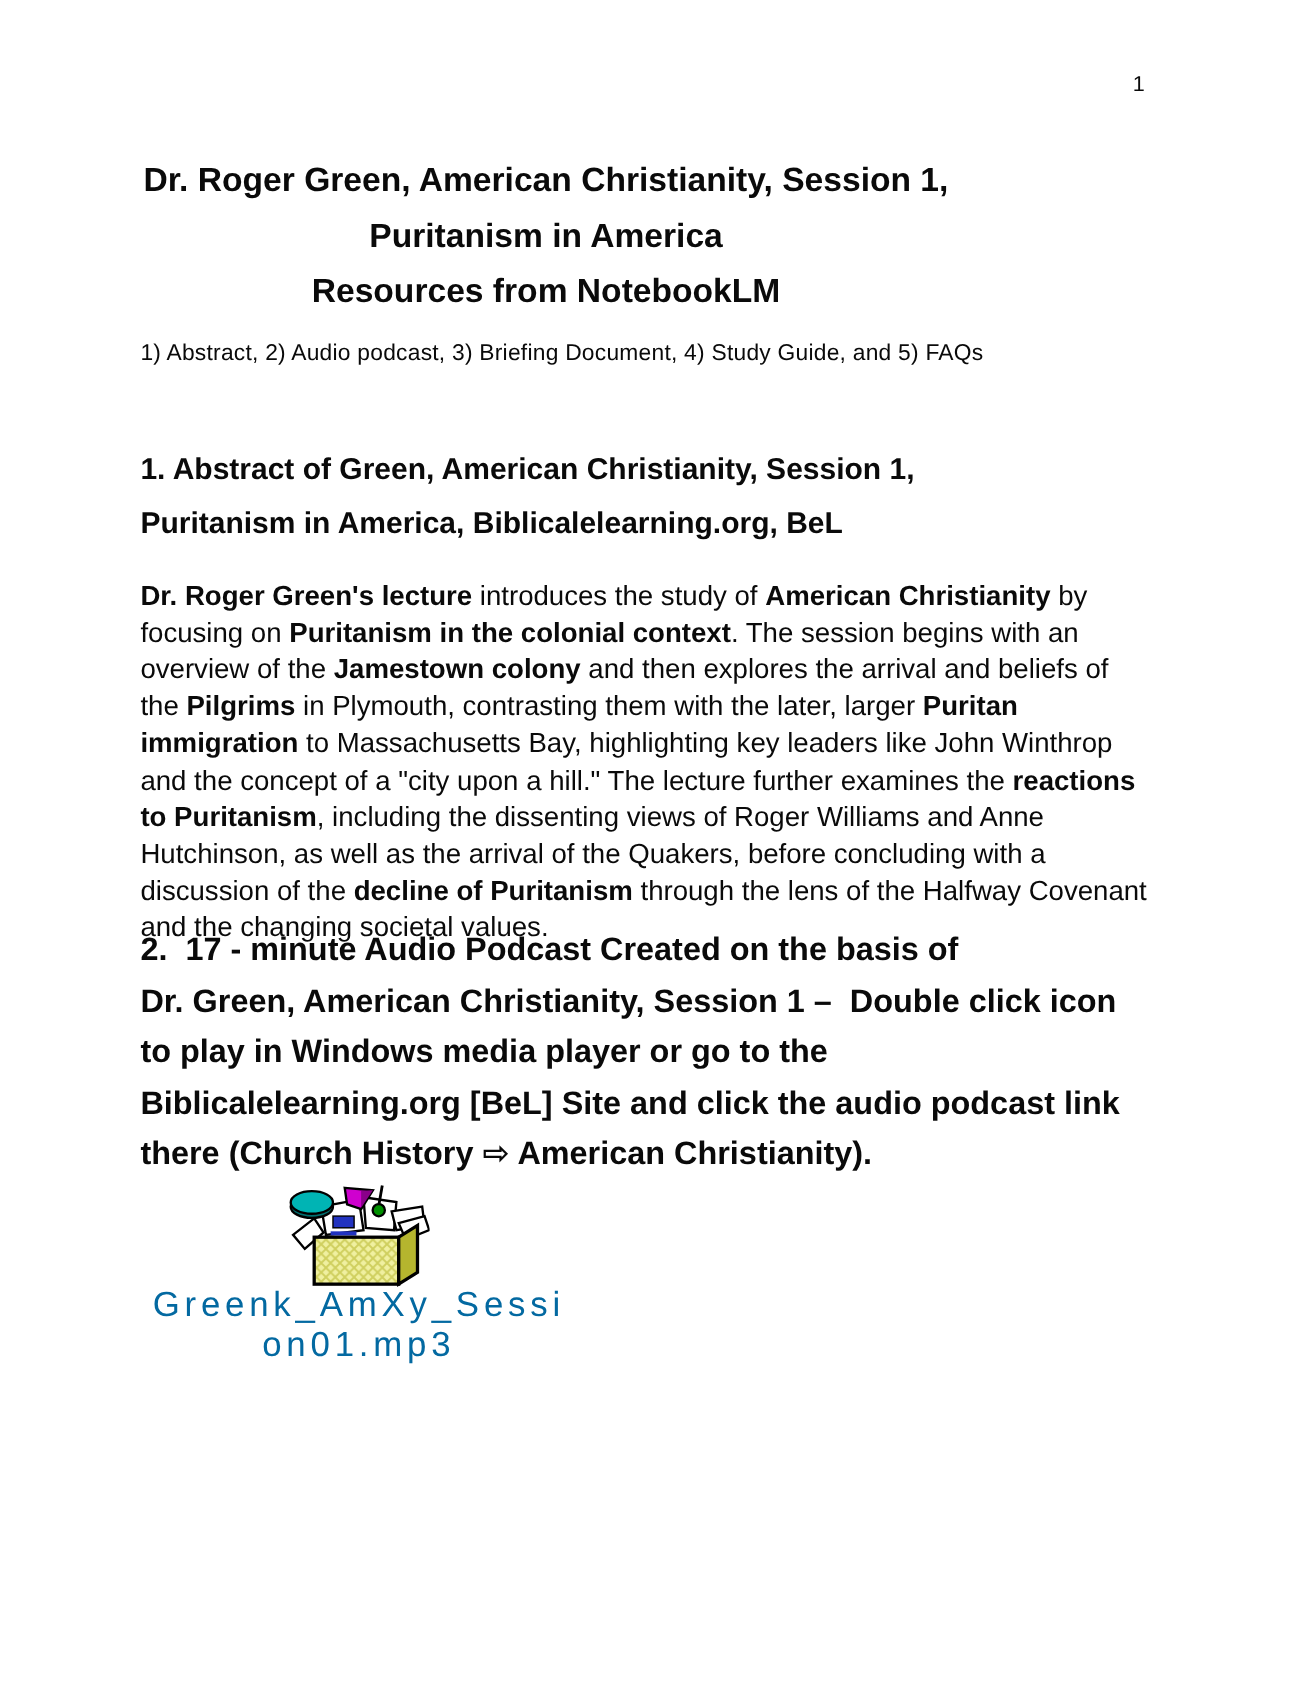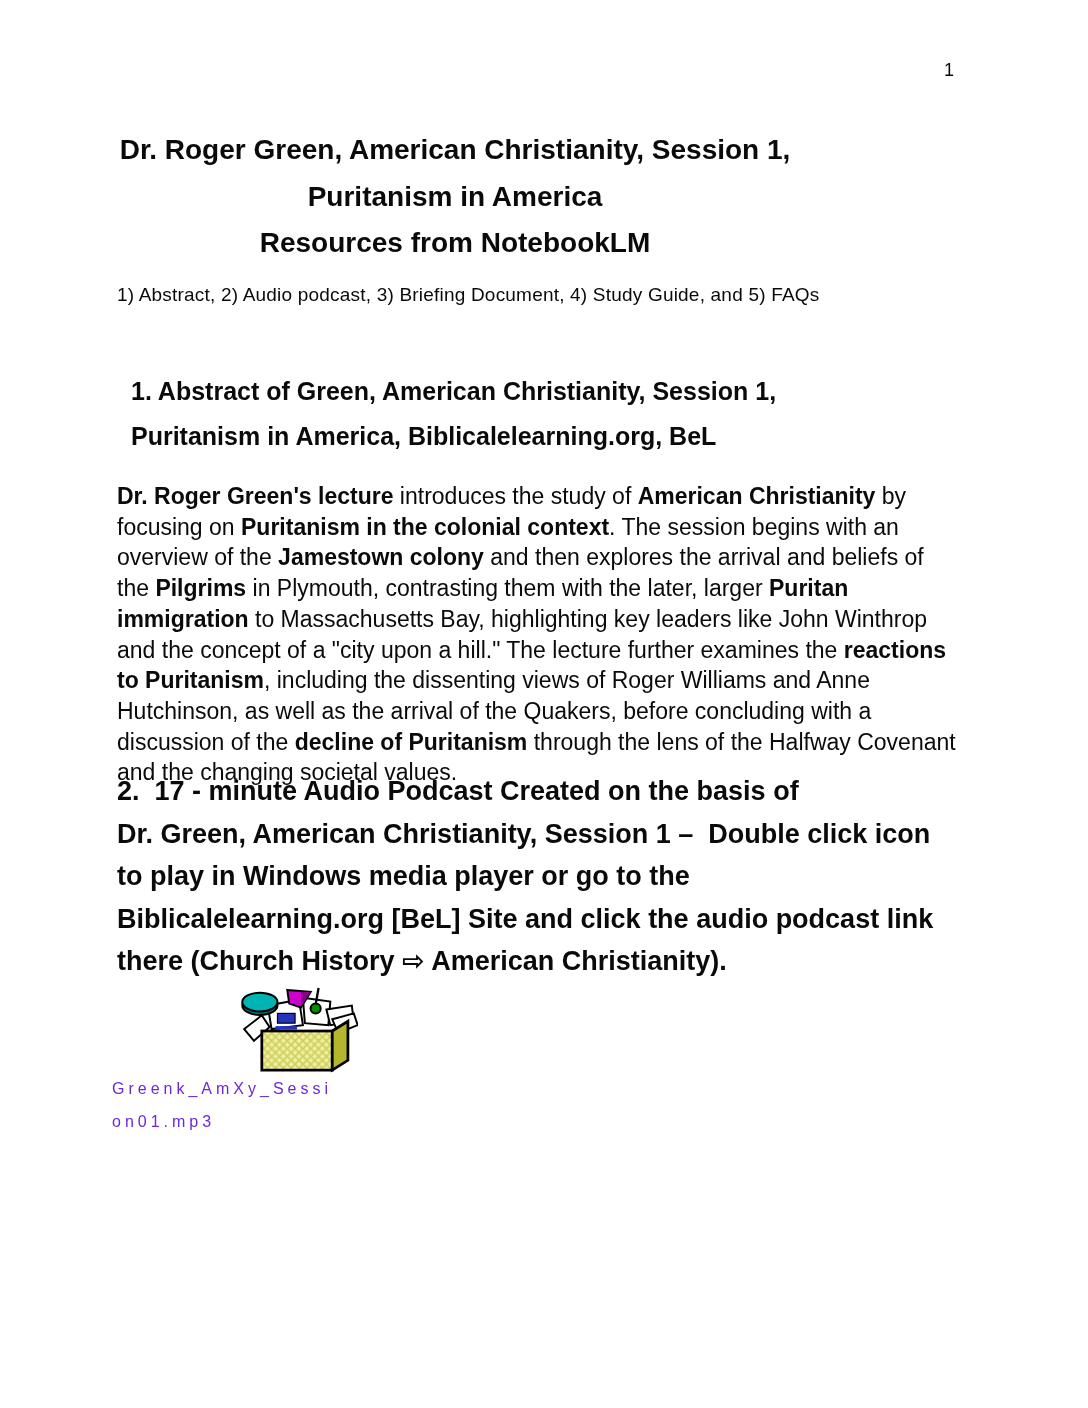--- a/index.html
+++ b/index.html
@@ -37,21 +37,21 @@
     left:117px;
     width:900px;
     margin:0;
     font-size:19px;
     letter-spacing:.2px;
     line-height:28px;
   }
   .h1{
     position:absolute;
     top:369px;
-    left:131px;
+    left:117px;
     width:900px;
     margin:0;
     font-size:25px;
     font-weight:700;
     line-height:45px;
     white-space:pre-wrap;
   }
   .para{
     position:absolute;
     top:481px;
@@ -80,26 +80,26 @@
     width:374px;
     text-align:center;
     cursor:pointer;
   }
   .attachment svg{
     display:block;
     margin:0 auto;
   }
   .filename{
     margin-top:-4px;
-    text-align:left;
-    font-size:16px;
+    text-align:center;
+    font-size:29px;
     letter-spacing:4px;
     line-height:33px;
     white-space:pre-wrap;
-    color:#6d28d9;
+    color:#0369a1;
   }
 </style>
 </head>
 <body>
 
 <div class="page">
 
   <div class="pagenum">1</div>
 
   <h1 class="title">Dr. Roger Green, American Christianity, Session 1,

